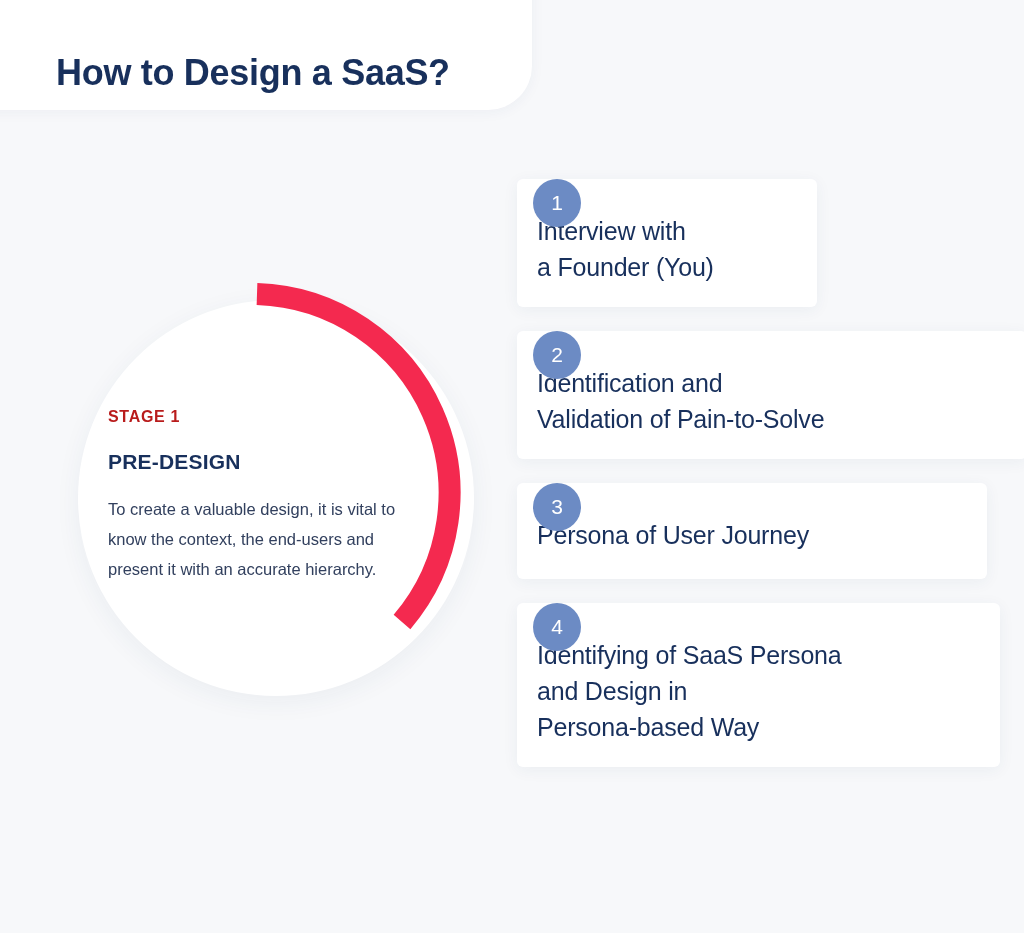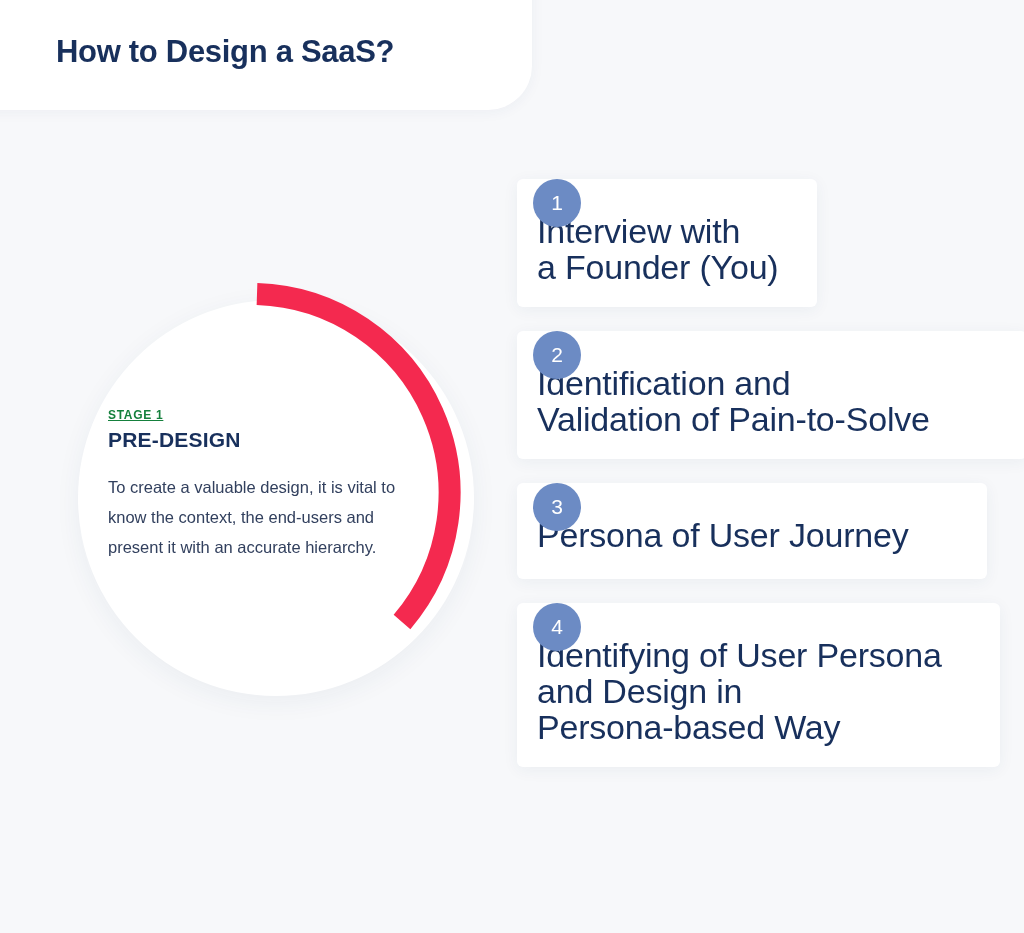--- a/index.html
+++ b/index.html
@@ -22,22 +22,22 @@
     top: -40px;
     width: 572px;
     height: 150px;
     background: #ffffff;
     border-bottom-right-radius: 44px;
     box-shadow: 0 2px 14px rgba(40, 60, 110, 0.05);
   }
   .title-text {
     position: absolute;
     left: 96px;
-    top: 74px;
-    font-size: 31px;
+    top: 92px;
+    font-size: 36px;
     font-weight: bold;
     color: #18305c;
     letter-spacing: -0.3px;
   }
 
   
   .stage-wrap {
     position: absolute;
     left: 72px;
     top: 288px;
@@ -62,28 +62,27 @@
     height: 410px;
     overflow: visible;
   }
   .stage-content {
     position: absolute;
     left: 36px;
     top: 120px;
     width: 310px;
   }
   .stage-kicker {
-    font-size: 12px;
+    font-size: 16px;
     font-weight: bold;
-    color: #15803d;
+    color: #b91c1c;
     letter-spacing: 0.7px;
-    text-decoration: underline;
   }
   .stage-title {
-    margin-top: 6px;
+    margin-top: 24px;
     font-size: 21px;
     font-weight: bold;
     color: #18305c;
     letter-spacing: 0.2px;
   }
   .stage-desc {
     margin-top: 20px;
     font-size: 16.5px;
     line-height: 30px;
     color: #32405e;
@@ -119,21 +118,21 @@
   .step-card {
     position: relative;
     margin-top: 24px;
     background: #ffffff;
     border-radius: 6px;
     box-shadow: 0 3px 16px rgba(40, 60, 110, 0.06);
     padding: 34px 28px 22px 20px;
     box-sizing: border-box;
   }
   .step-label {
-    font-size: 34px;
+    font-size: 25px;
     line-height: 36px;
     color: #18305c;
     letter-spacing: -0.2px;
     white-space: pre-line;
   }
   .step-1 .step-card { width: 300px; }
   .step-2 .step-card { width: 510px; }
   .step-3 .step-card { width: 470px; padding-bottom: 26px; }
   .step-4 .step-card { width: 483px; }
 </style>
@@ -177,19 +176,19 @@
   <div class="step step-3">
     <div class="step-badge">3</div>
     <div class="step-card">
       <div class="step-label">Persona of User Journey</div>
     </div>
   </div>
 
   <div class="step step-4">
     <div class="step-badge">4</div>
     <div class="step-card">
-      <div class="step-label">Identifying of User Persona
+      <div class="step-label">Identifying of SaaS Persona
 and Design in
 Persona-based Way</div>
     </div>
   </div>
 
 </div>
 
 </body></html>

